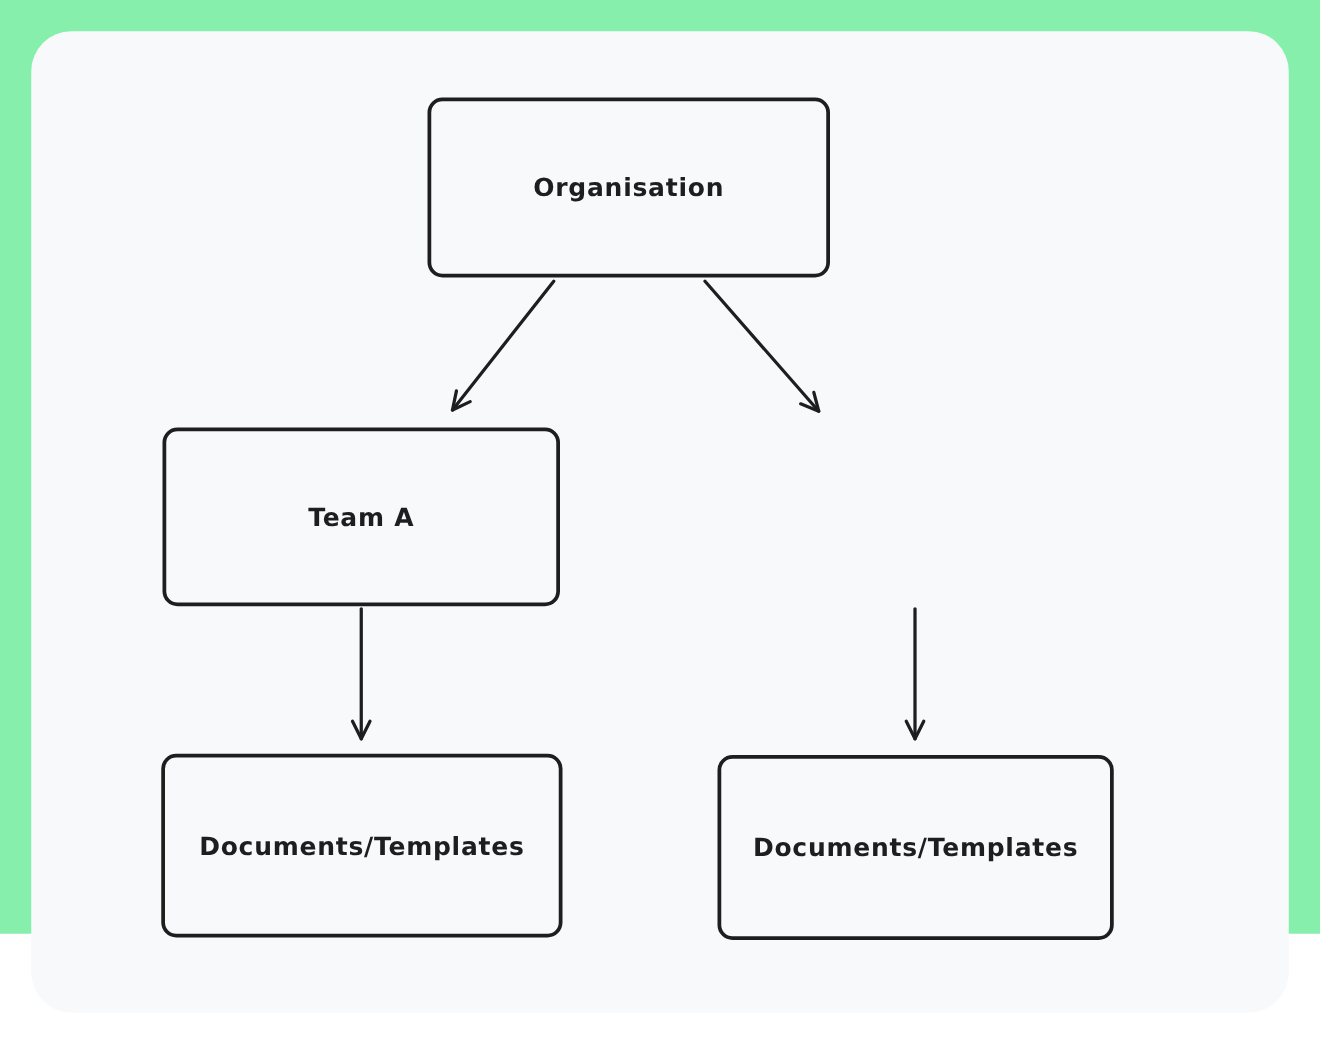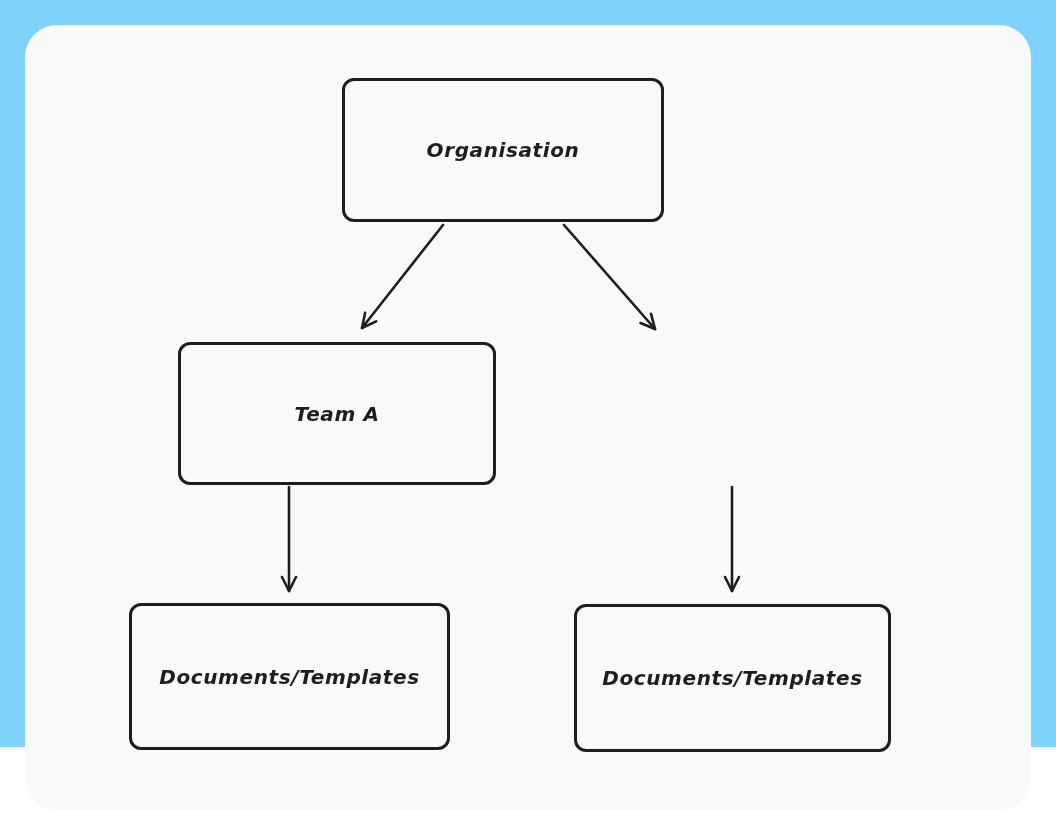--- a/index.html
+++ b/index.html
@@ -7,22 +7,21 @@
     padding: 0;
     width: 1056px;
     height: 837px;
     overflow: hidden;
     font-family: "DejaVu Sans", "Liberation Sans", sans-serif;
   }
   .frame {
     position: relative;
     width: 1056px;
     height: 747px;
-    background: #7dd3fc; 
-    font-style: italic;
+    background: #86efac; 
   }
   .canvas {
     position: absolute;
     left: 25px;
     top: 25px;
     width: 1006px;
     height: 785px;
     background: #f8f9fb;
     border-radius: 32px;
   }
@@ -45,21 +44,21 @@
     justify-content: center;
   }
   .node-label {
     font-size: 20px;
     font-weight: 700;
     letter-spacing: 0.6px;
     color: #1e1e1e;
     white-space: nowrap;
   }
   #node-organisation { left: 342px; top: 78px;  width: 322px; height: 144px; }
-  #node-team-a       { left: 130px; top: 342px; width: 318px; height: 143px; margin-left: 48px; }
+  #node-team-a       { left: 130px; top: 342px; width: 318px; height: 143px; }
   #node-team-b       { left: 573px; top: 342px; width: 316px; height: 143px; }
   #node-docs-a       { left: 129px; top: 603px; width: 321px; height: 147px; }
   #node-docs-b       { left: 574px; top: 604px; width: 317px; height: 148px; }
   .edge {
     stroke: #1e1e1e;
     stroke-width: 2.6;
     stroke-linecap: round;
     fill: none;
   }
 </style>

